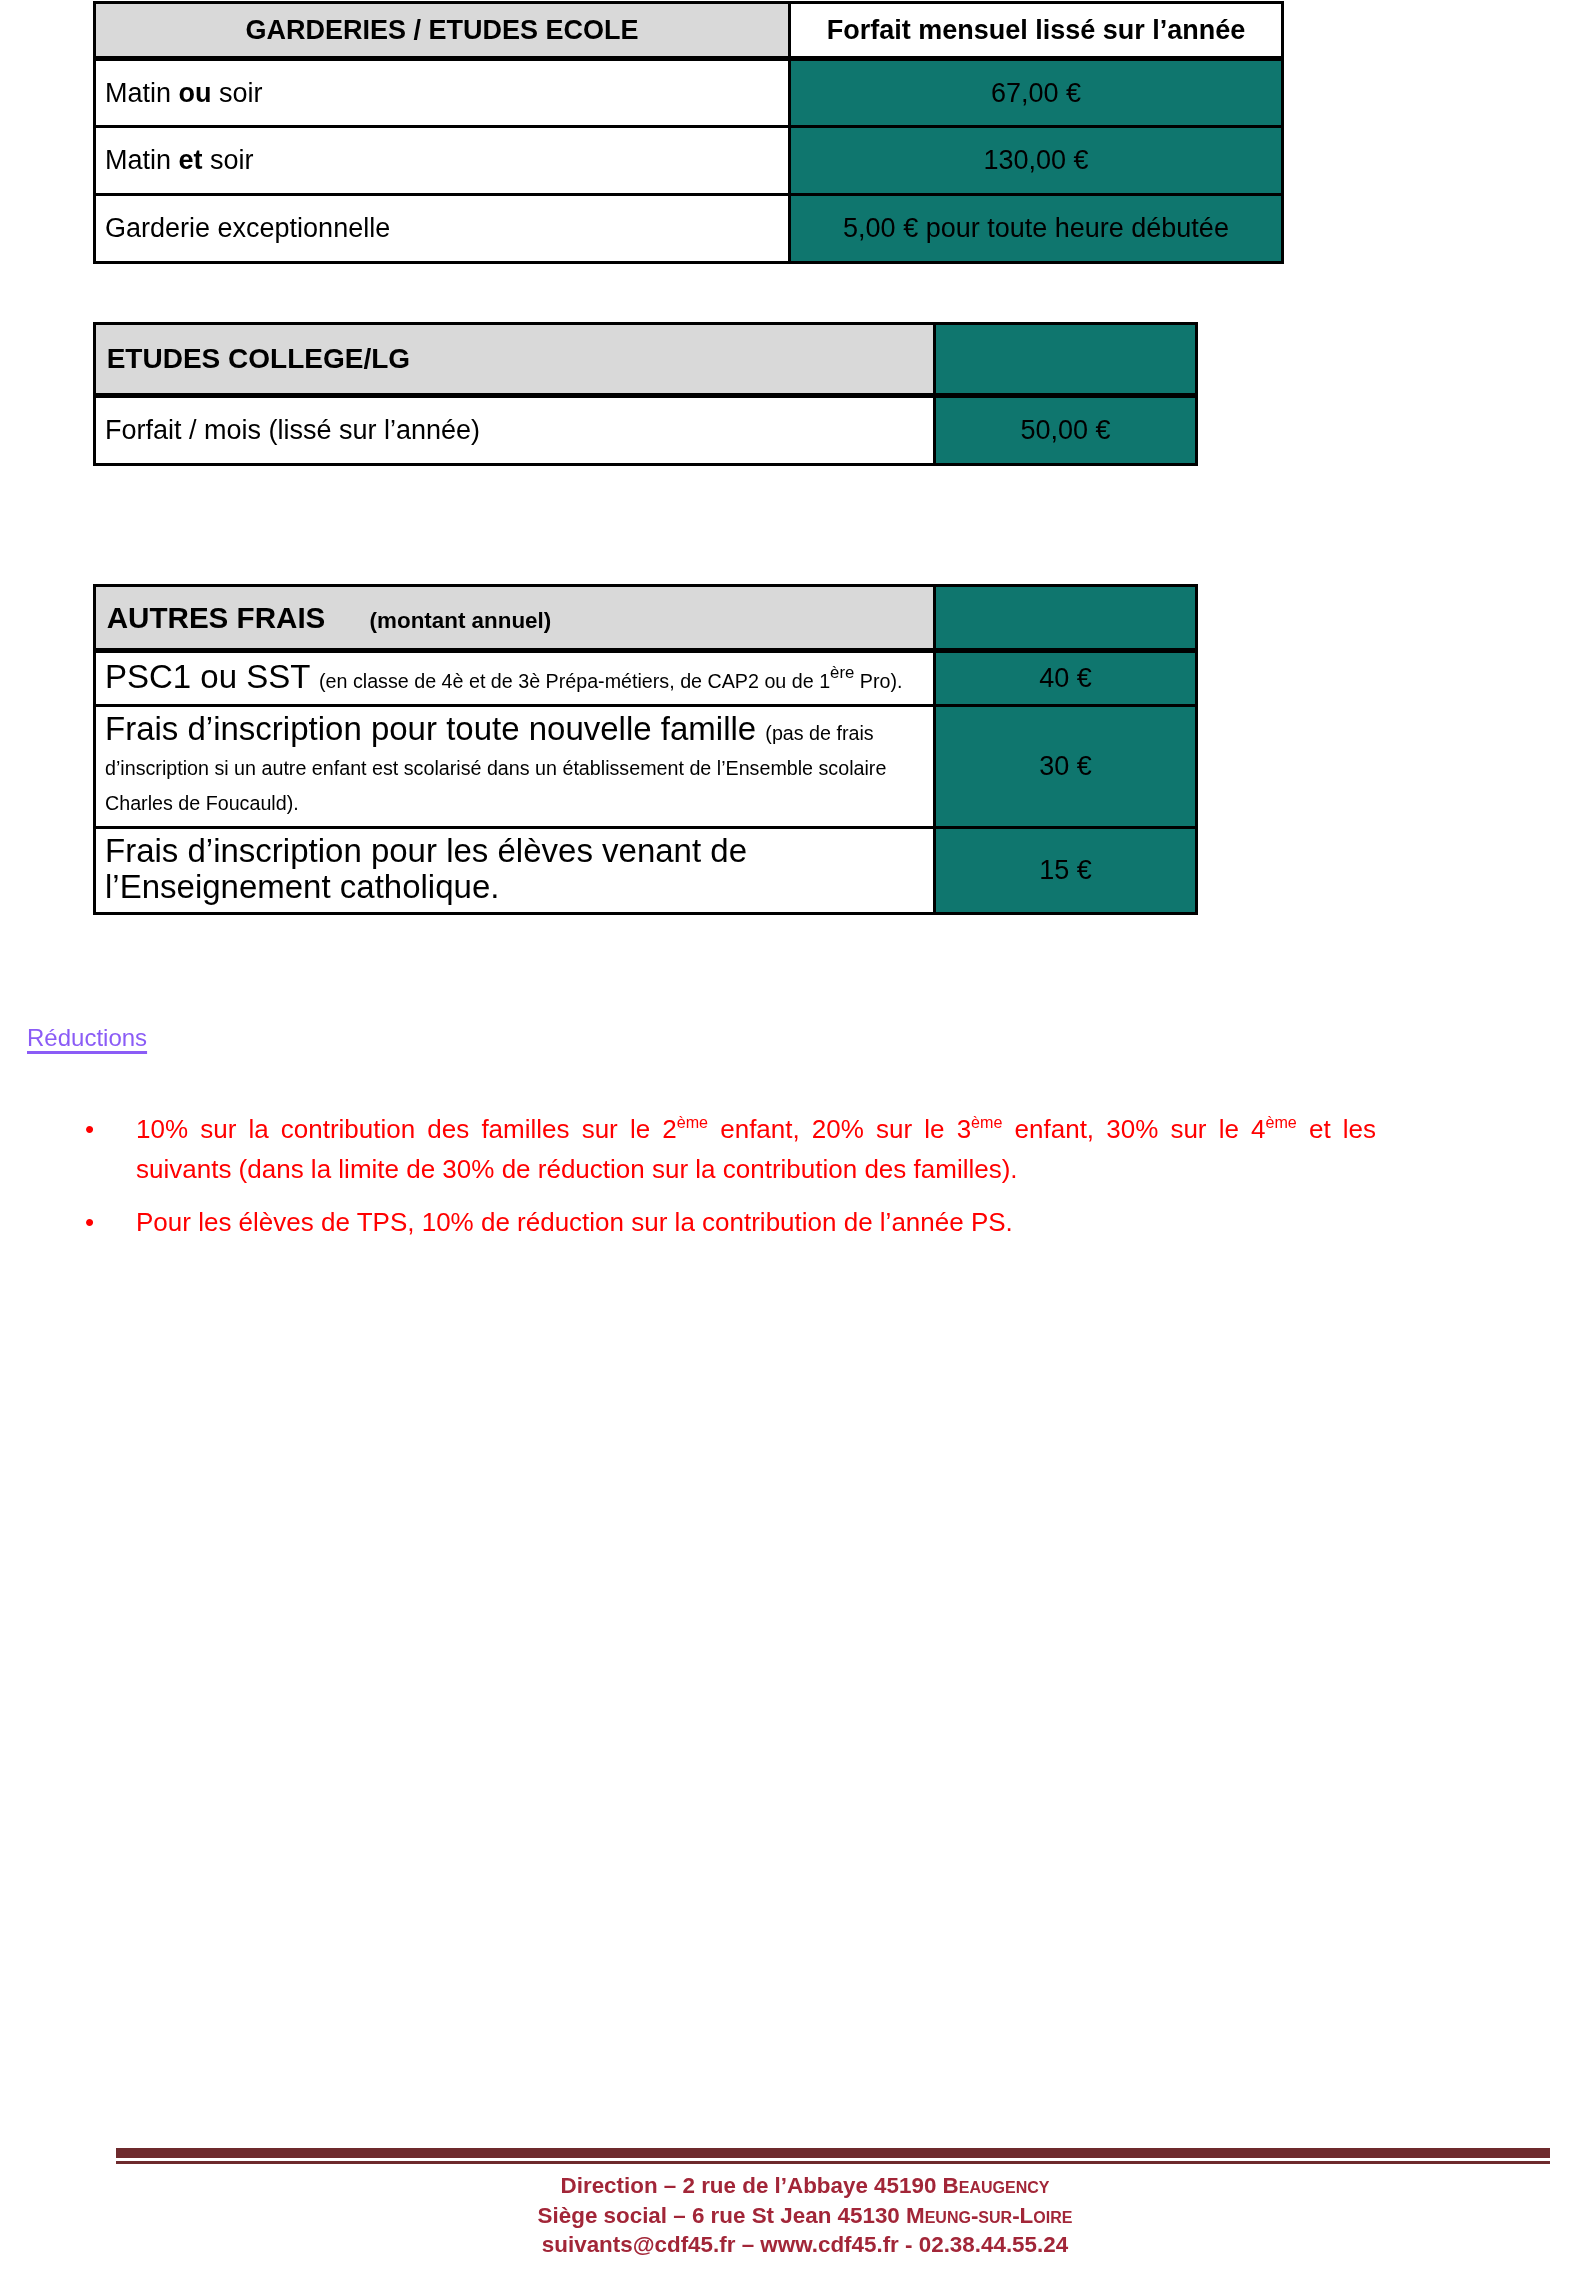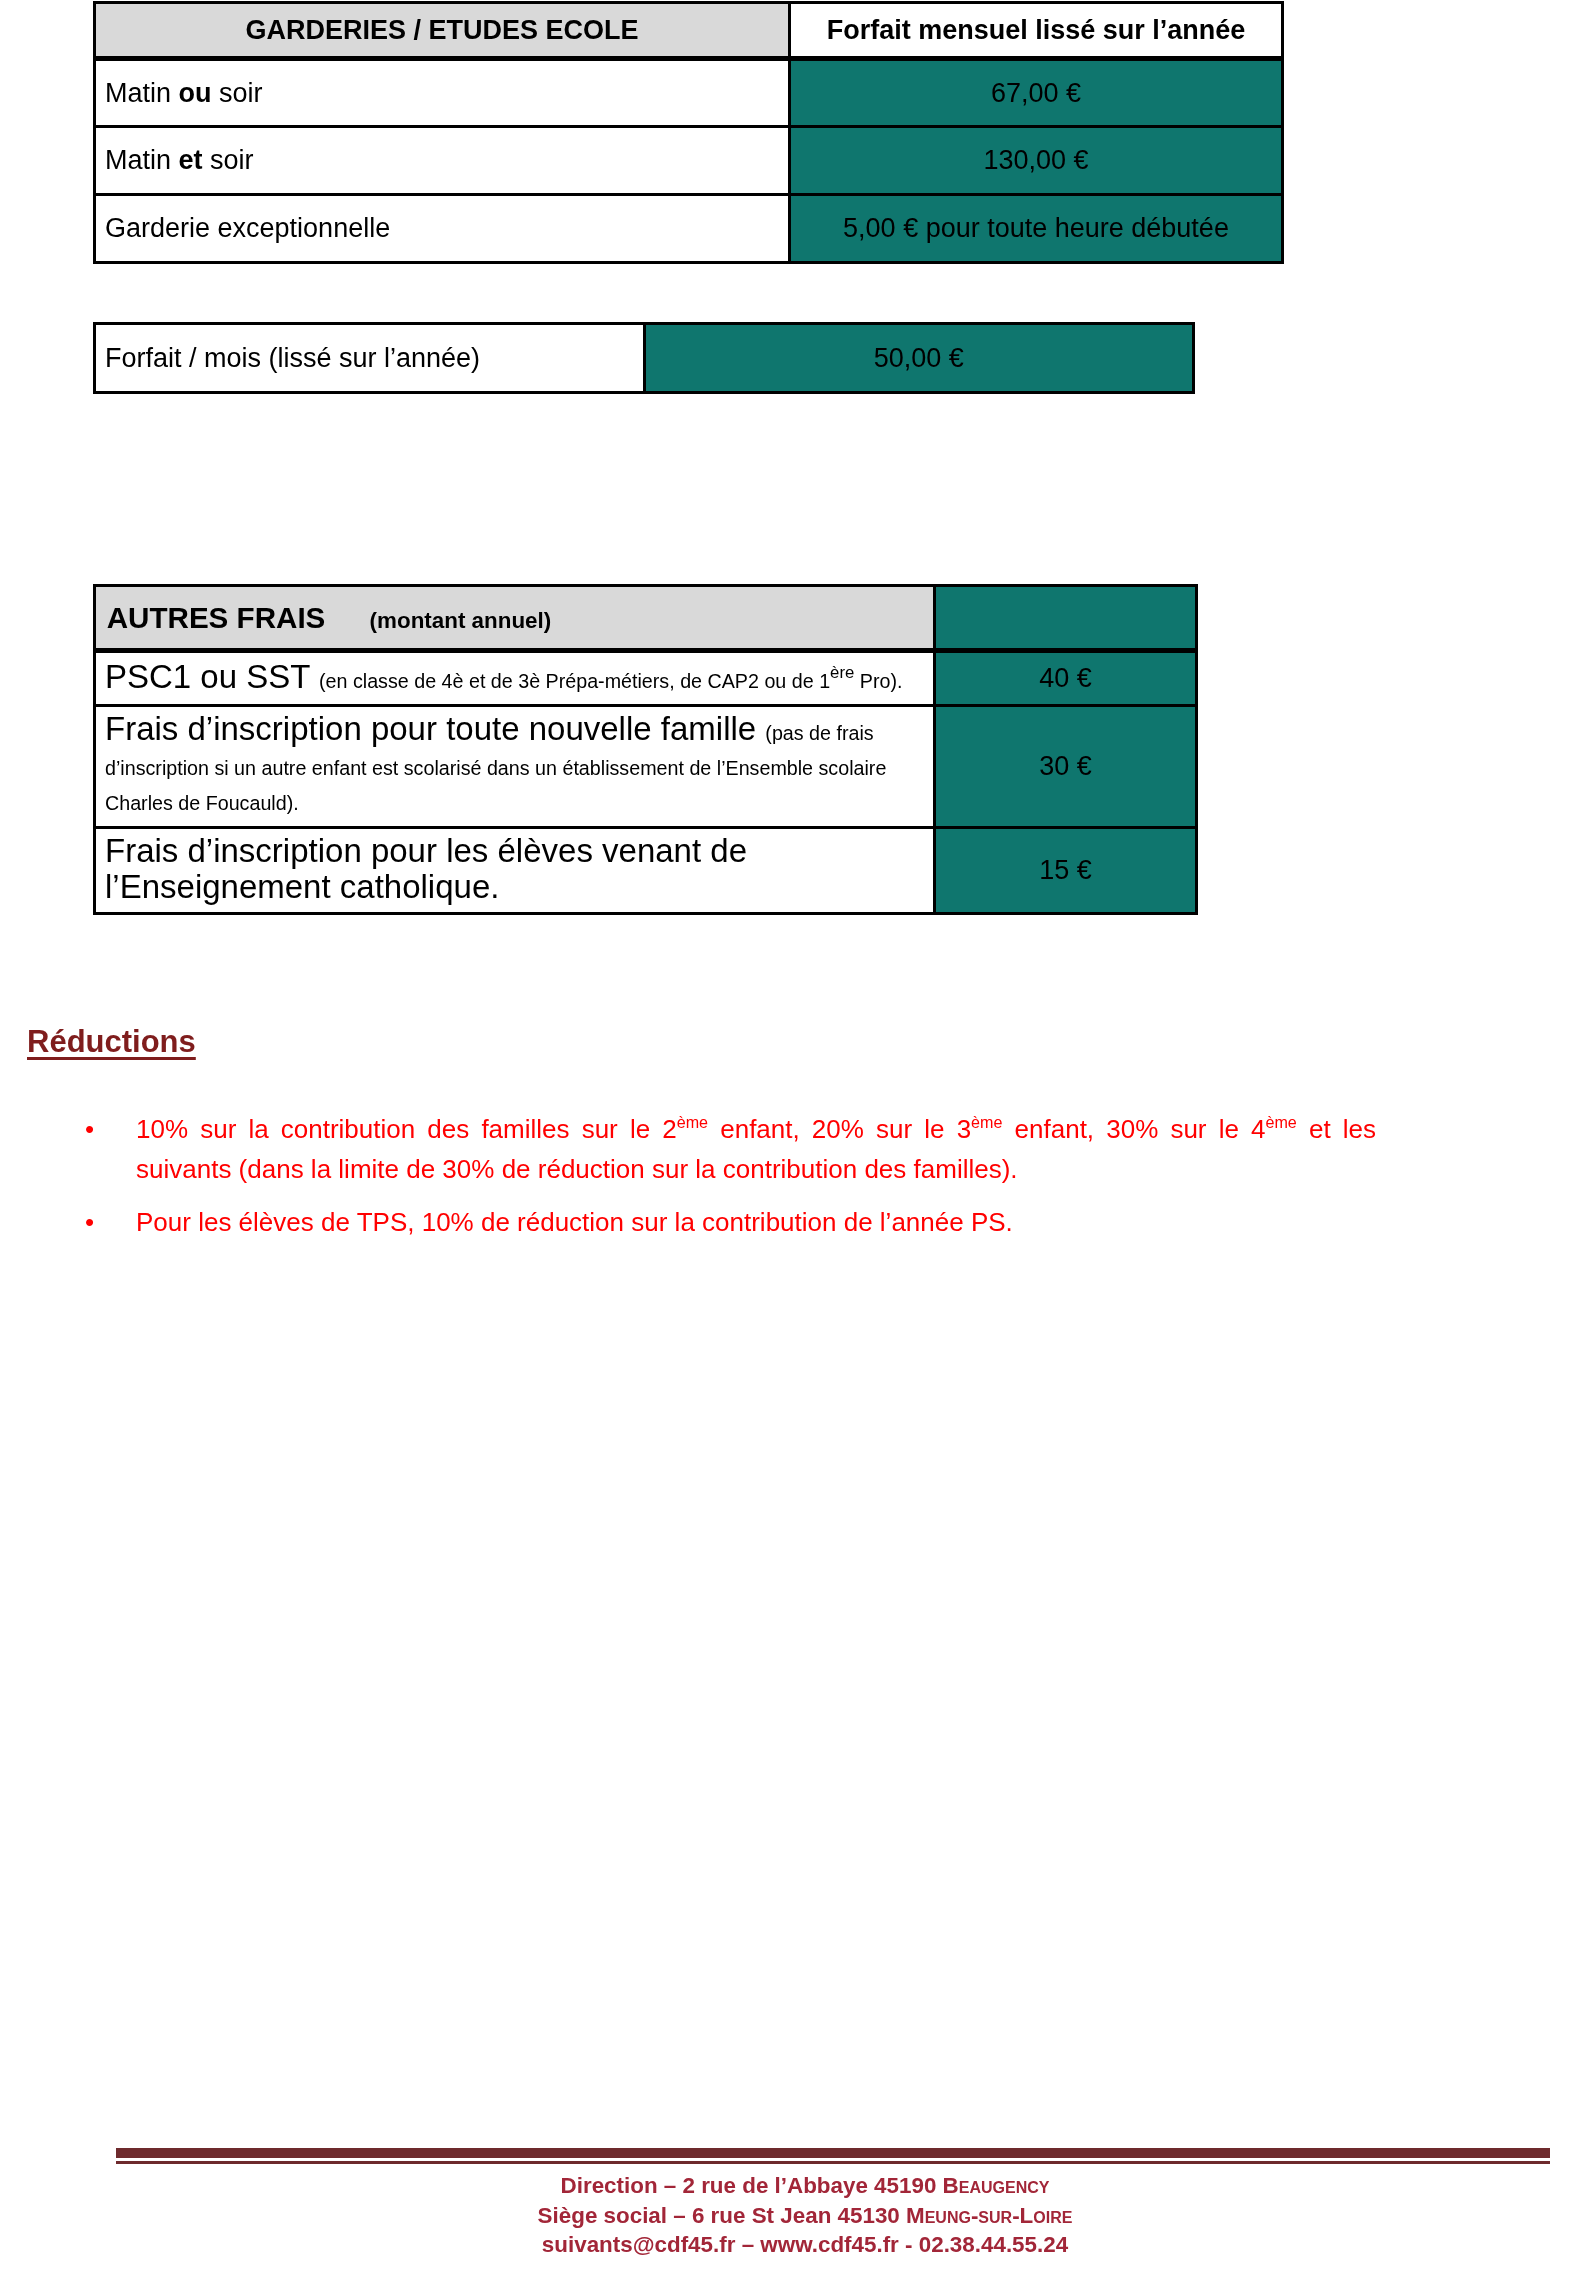--- a/index.html
+++ b/index.html
@@ -46,21 +46,21 @@
 
   .big-inline   { font-size: 33px; }
   .small-inline { font-size: 19.7px; }
   .title-main   { font-size: 29.6px; font-weight: bold; }
   .title-small  { font-size: 22.4px; font-weight: bold; margin-left: 38px; }
   sup.sp { font-size: 0.62em; vertical-align: super; line-height: 0; }
 
   
   .reductions-heading {
     position: absolute; left: 27px; top: 1024px;
-    color: #7f1d1d; font-size: 31px; font-weight: bold;
+    color: #8b5cf6; font-size: 24px; font-weight: normal;
     text-decoration: underline; text-decoration-thickness: 2.7px; text-underline-offset: 5.4px;
   }
   .bullets {
     position: absolute; left: 85px; top: 1109px; width: 1291px;
     color: #ff0000; font-size: 26px;
   }
   .bullet { display: flex; margin-bottom: 12.5px; }
   .bullet .marker { width: 51px; flex: 0 0 51px; font-size: 26px; line-height: 40px; }
   .bullet .btext { flex: 1; text-align: justify; line-height: 40px; }
   .bullet.b2 .btext { text-align: left; }
@@ -96,20 +96,24 @@
   </tr>
   <tr>
     <td class="label cell-white"><span>Garderie exceptionnelle</span></td>
     <td class="val cell-yellow">5,00 € pour toute heure débutée</td>
   </tr>
 </tbody>
   </table>
 
 <table class="t2">
   <tbody>
+      <tr class="hdr">
+    <th class="c1 cell-gray">ETUDES COLLEGE/LG</th>
+    <th class="c2 cell-yellow"></th>
+  </tr>
   <tr>
     <td class="label cell-white">Forfait / mois (lissé sur l’année)</td>
     <td class="val cell-yellow">50,00 €</td>
   </tr>
 </tbody>
   </table>
 
 <table class="t3">
   <tbody>
       <tr class="hdr">

